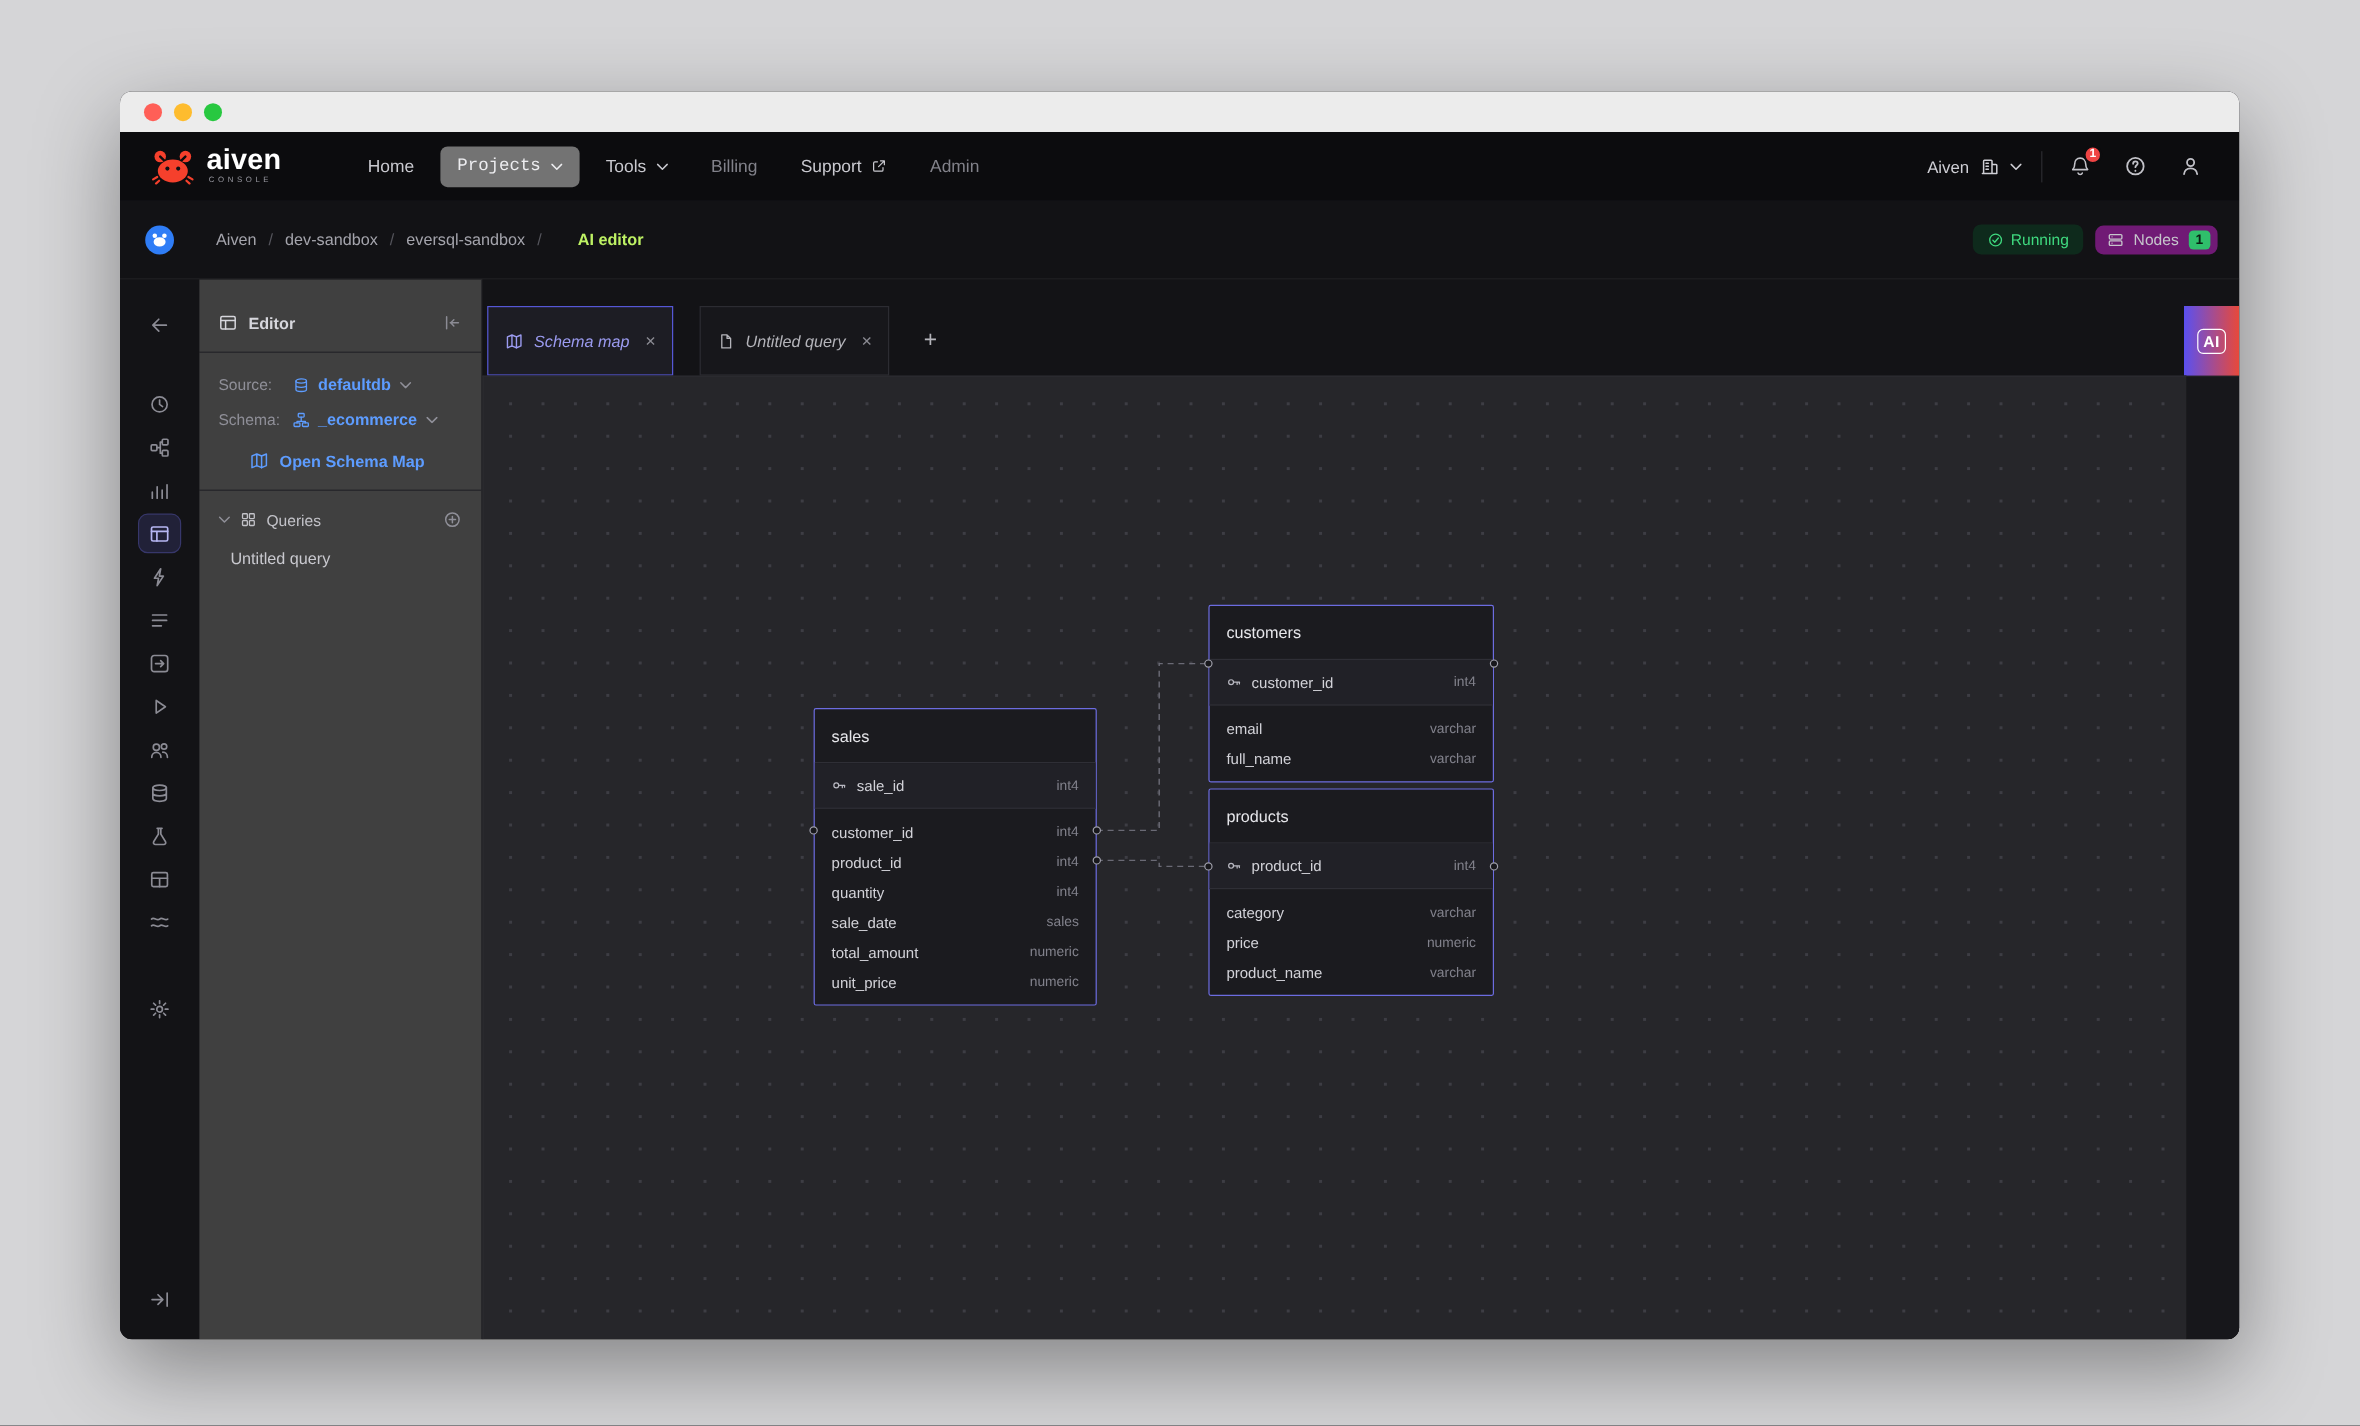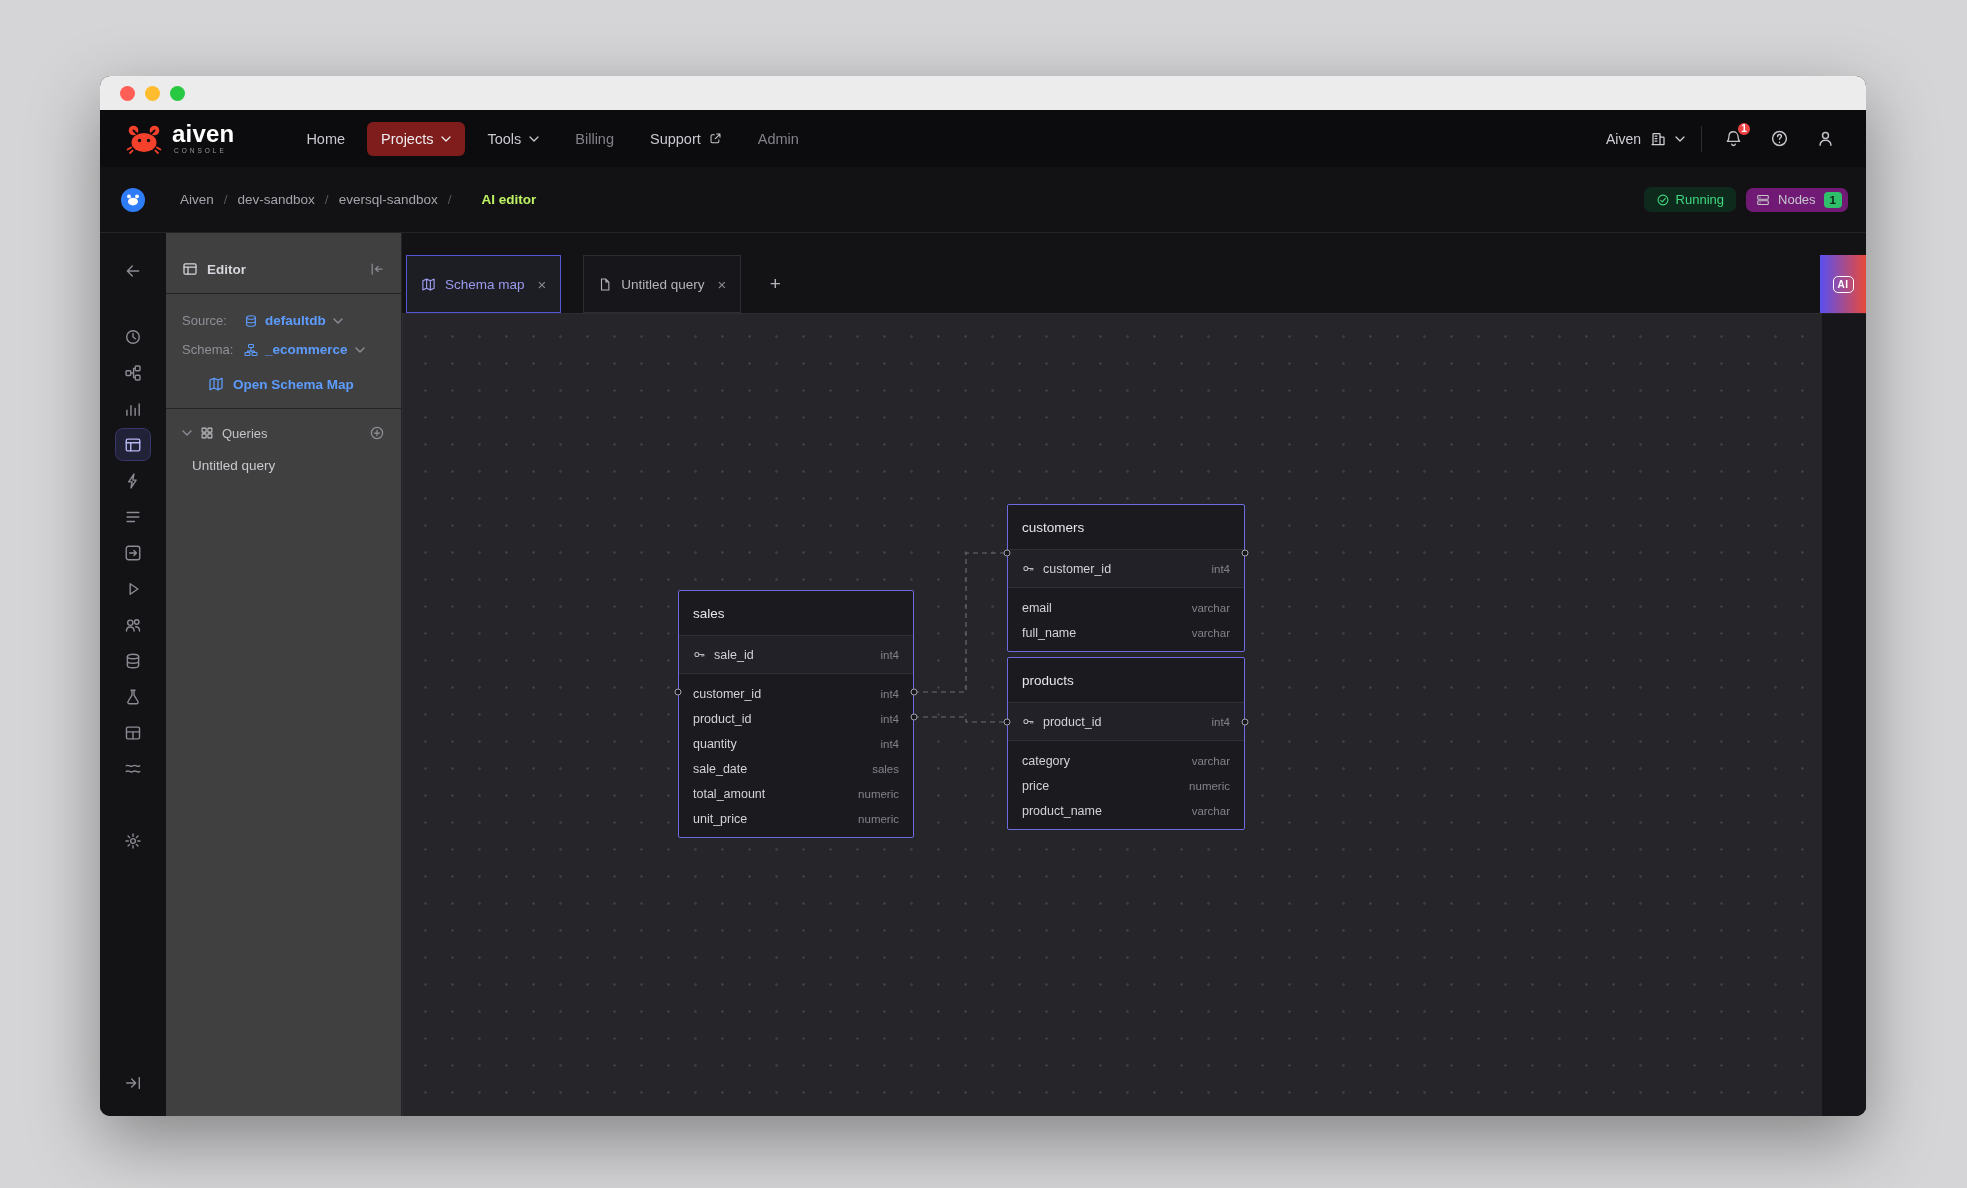--- a/index.html
+++ b/index.html
@@ -18,21 +18,21 @@
 
   
   .navbar { height:57px; background:#0c0c0e; display:flex; align-items:center; padding:0 26px; }
   .brand { display:flex; align-items:center; gap:10px; margin-right:58px; cursor:pointer; }
   .brand-txt { display:flex; flex-direction:column; line-height:1; }
   .brand-name { color:#fff; font-size:24px; font-weight:800; letter-spacing:.2px; }
   .brand-sub { color:#9a9aa2; font-size:6.5px; letter-spacing:3px; margin-top:2px; margin-left:2px; }
   .nav-items { display:flex; align-items:center; gap:8px; }
   .nav-item { font-size:14.5px; color:#c9c9cf; padding:9px 14px; border-radius:6px;
               display:flex; gap:8px; align-items:center; cursor:pointer; white-space:nowrap; }
-  .nav-item.active { background:#7f1d1d; color:#ededf0; }
+  .nav-item.active { background:#737373; color:#ededf0;font-family:Liberation Mono, monospace; }
   .nav-item.dim { color:#82828a; }
   .nav-right { margin-left:auto; display:flex; align-items:center; gap:16px; }
   .org { display:flex; align-items:center; gap:9px; color:#cfcfd5; font-size:14px; cursor:pointer; }
   .v-div { width:1px; height:26px; background:#2c2c31; }
   .nav-icon-btn { background:none; border:0; color:#c2c2c8; cursor:pointer; position:relative;
                   width:30px; height:30px; display:flex; align-items:center; justify-content:center; }
   .bell-badge { position:absolute; top:-3px; right:-4px; min-width:16px; height:16px;
                 background:#ef4444; color:#fff; border-radius:8px; font-size:10px; font-weight:700;
                 display:flex; align-items:center; justify-content:center; border:2px solid #0c0c0e; padding:0 3px; }
 
@@ -85,30 +85,30 @@
   .queries-head { display:flex; align-items:center; gap:8px; padding:16px 16px 10px;
                   color:#c2c2c8; font-size:13px; }
   .q-chev, .q-plus { background:none; border:0; color:#8f8f98; cursor:pointer; display:flex; }
   .q-plus { margin-left:auto; }
   .query-item { padding:7px 16px 7px 26px; font-size:13.5px; color:#c9c9cf; cursor:pointer; }
 
   .right-col { flex:1; display:flex; flex-direction:column; background:#131316;
                padding-top:22px; position:relative; }
   .tabbar { height:58px; flex:none; display:flex; align-items:stretch; padding-left:4px; position:relative; }
   .tab { display:flex; align-items:center; gap:9px; padding:0 14px; font-size:13.5px;
-         border:1px solid transparent; cursor:pointer; }
+         border:1px solid transparent; cursor:pointer;font-style:italic; }
   .tab.active { background:#1d1d24; border-color:#5557d6; color:#9b9bf0; }
   .tab.inactive { background:#17171b; border-color:#2c2c32; color:#b4b4ba; margin-left:22px; }
   .tab-close { color:#8a8a92; font-size:15px; margin-left:4px; cursor:pointer; }
   .tab-plus { width:40px; display:flex; align-items:center; justify-content:center; color:#b4b4ba;
               font-size:19px; cursor:pointer; border:0; background:none; margin-left:14px; }
   .ai-btn { position:absolute; right:0; top:0; height:58px; width:46px; border:0; cursor:pointer;
             background:linear-gradient(90deg,#5a50f0,#e8493a);
             display:flex; align-items:center; justify-content:center; }
-  .ai-chip { border:1.6px solid #fff; border-radius:5px; color:#fff; font-size:10px;
+  .ai-chip { border:1.6px solid #fff; border-radius:5px; color:#fff; font-size:13px;
              font-weight:700; padding:2px 4px; letter-spacing:.5px; }
 
   .canvas-row { flex:1; display:flex; min-height:0; }
   .canvas { flex:1; position:relative; background-color:#26262a;
             border-top:1px solid #2c2c31; border-left:1px solid #2c2c31;
             background-image:radial-gradient(circle,#3d3d44 1.3px,transparent 1.45px);
             background-size:27px 27px; background-position:9px 9px; overflow:hidden; }
   .gutter { width:44px; flex:none; background:#17171b; border-top:1px solid #232327; }
 
   .edges { position:absolute; left:0; top:0; pointer-events:none; z-index:1; }

